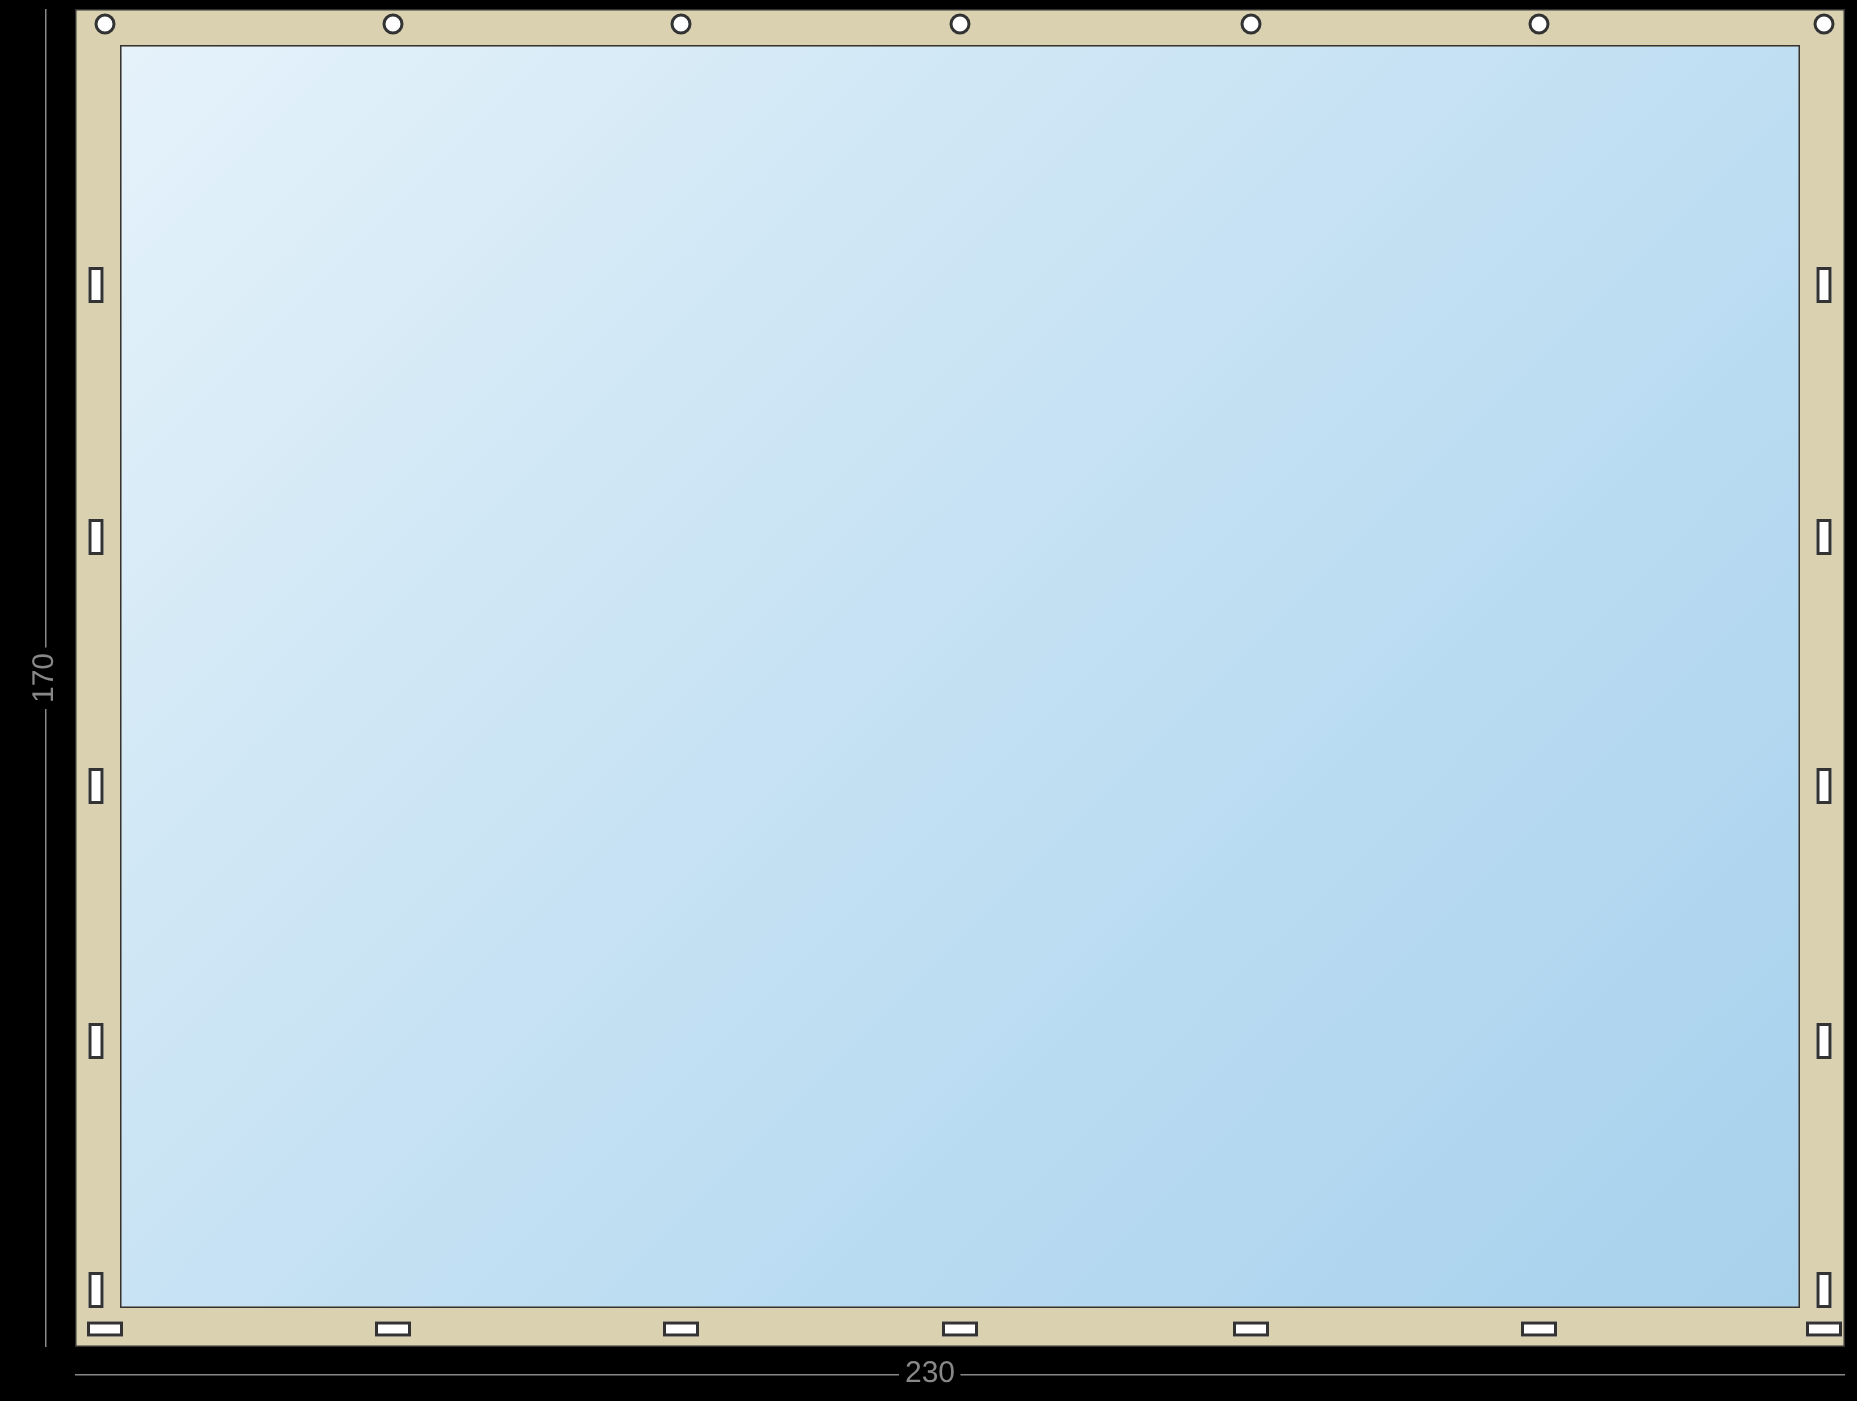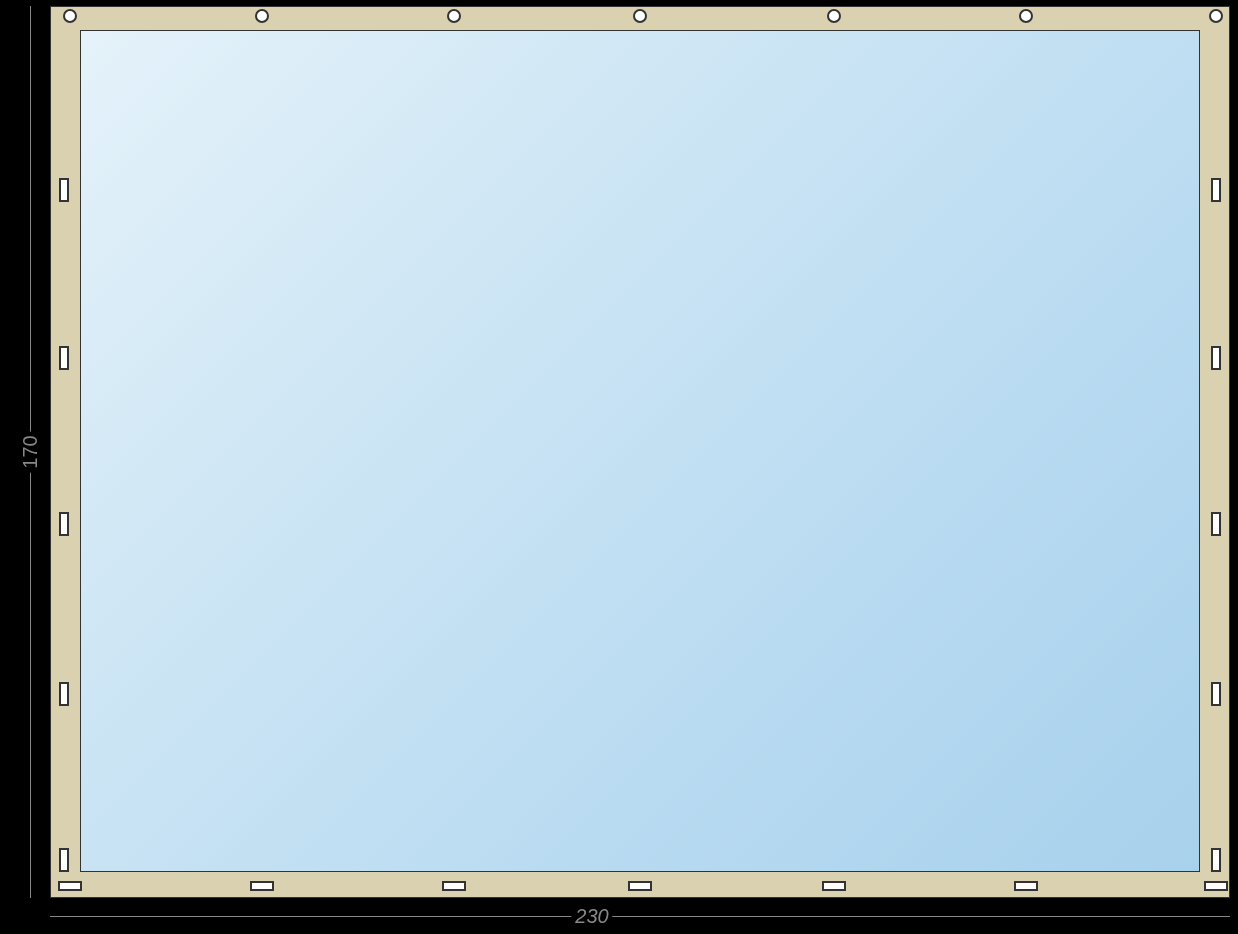--- a/index.html
+++ b/index.html
@@ -44,18 +44,18 @@
       <div class="slot-v" style="left: 1216px; top: 358px;"></div>
       <div class="slot-v" style="left: 64px; top: 524px;"></div>
       <div class="slot-v" style="left: 1216px; top: 524px;"></div>
       <div class="slot-v" style="left: 64px; top: 694px;"></div>
       <div class="slot-v" style="left: 1216px; top: 694px;"></div>
       <div class="slot-v" style="left: 64px; top: 860px;"></div>
       <div class="slot-v" style="left: 1216px; top: 860px;"></div>
     </div>
 
   <div class="dim-h-line" id="dimH" style="left: 50px; top: 916px; width: 1180px;"></div>
-  <div class="dim-label" id="dimHlabel" style="left: 592px; top: 916px; font-style: italic;">230</div>
+  <div class="dim-label" id="dimHlabel" style="left: 620px; top: 916px;">230</div>
 
   <div class="dim-v-line" id="dimV" style="left: 30px; top: 6px; height: 892px;"></div>
   <div class="dim-label v" id="dimVlabel" style="left: 30px; top: 452px;">170</div>
 
 </div>
 
 </body></html>

